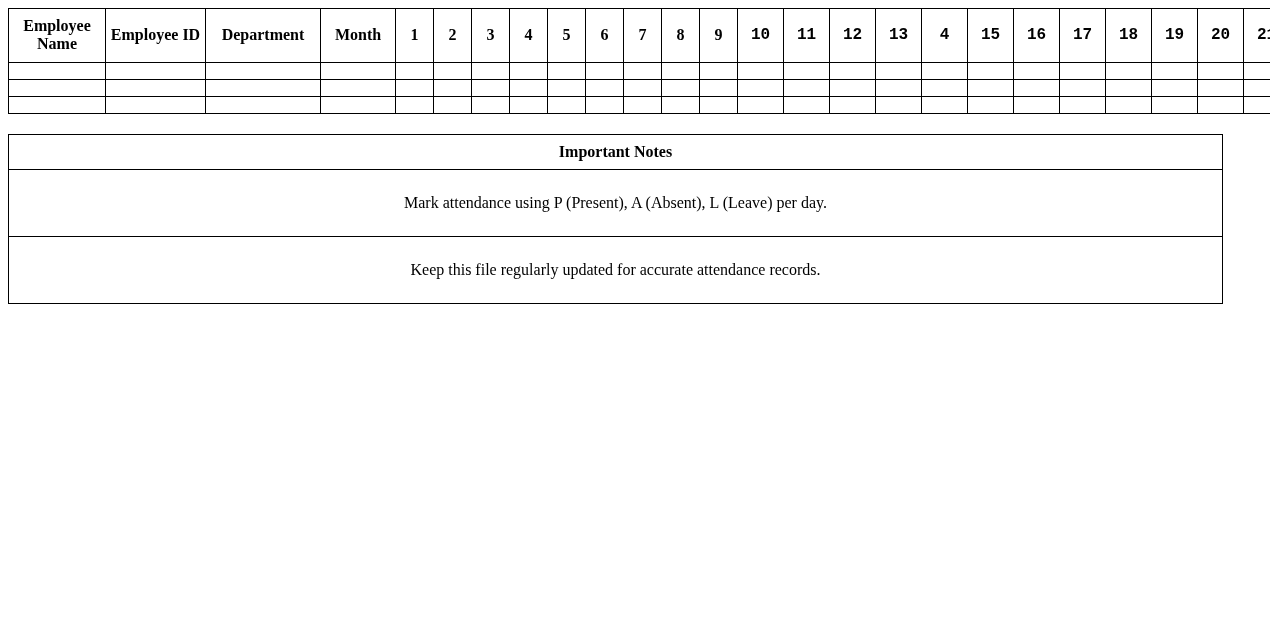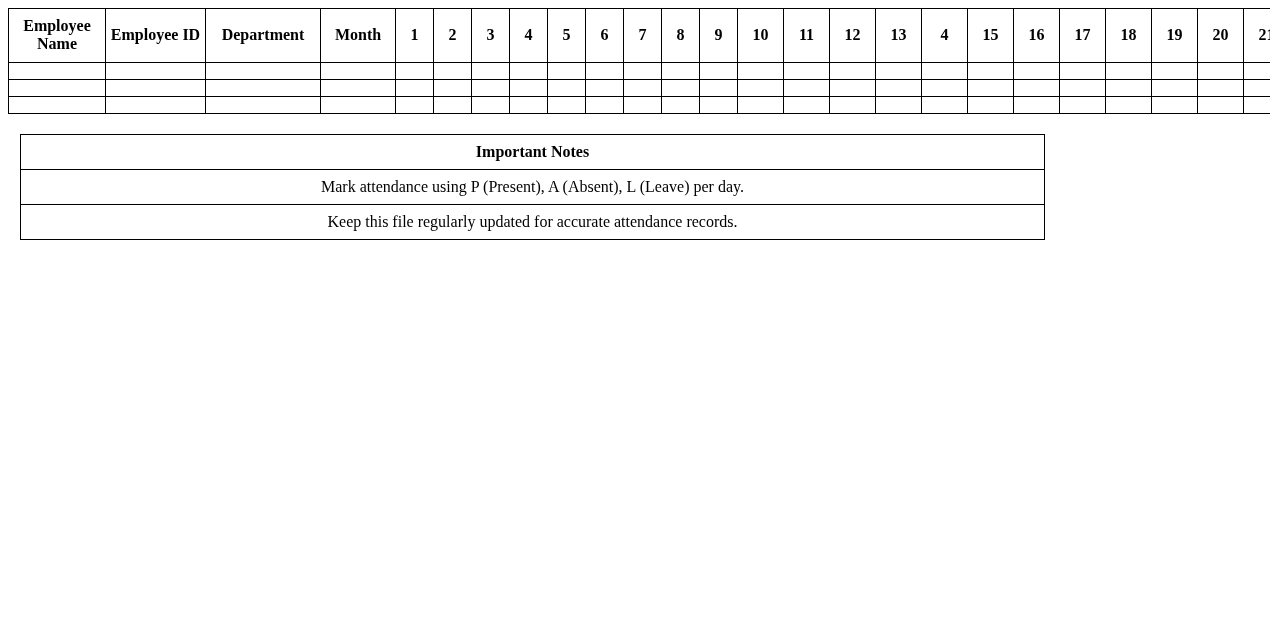--- a/index.html
+++ b/index.html
@@ -35,34 +35,33 @@
     padding: 8px 2px;
     height: 0;
     font-size: 1px;       
     line-height: 1px;
   }
   .w-name  { width: 92px; text-align: center;  }
   .w-id    { width: 95px; margin-top: 47px;  }
   .w-dept  { width: 110px; }
   .w-month { width: 70px;  }
   .w-day   { width: 33px;  }
-  .w-day2  { width: 41px;  }
+  .w-day2  { width: 41px; font-family: Liberation Mono, monospace;  }
 
   
   table.notes {
-    width: 1025px;
+    width: 1215px;
     margin-top: 20px;
-    margin-left: 12px;
   }
   .notes th {
     font-weight: bold;
     padding: 8px 4px;
   }
   .notes td {
-    padding: 8px 4px;
+    padding: 24px 4px;
   }
 </style>
 </head>
 <body>
 
 <table class="attendance">
   <thead>
     <tr>
       <th class="w-name">Employee Name</th>
       <th class="w-id">Employee ID</th>

